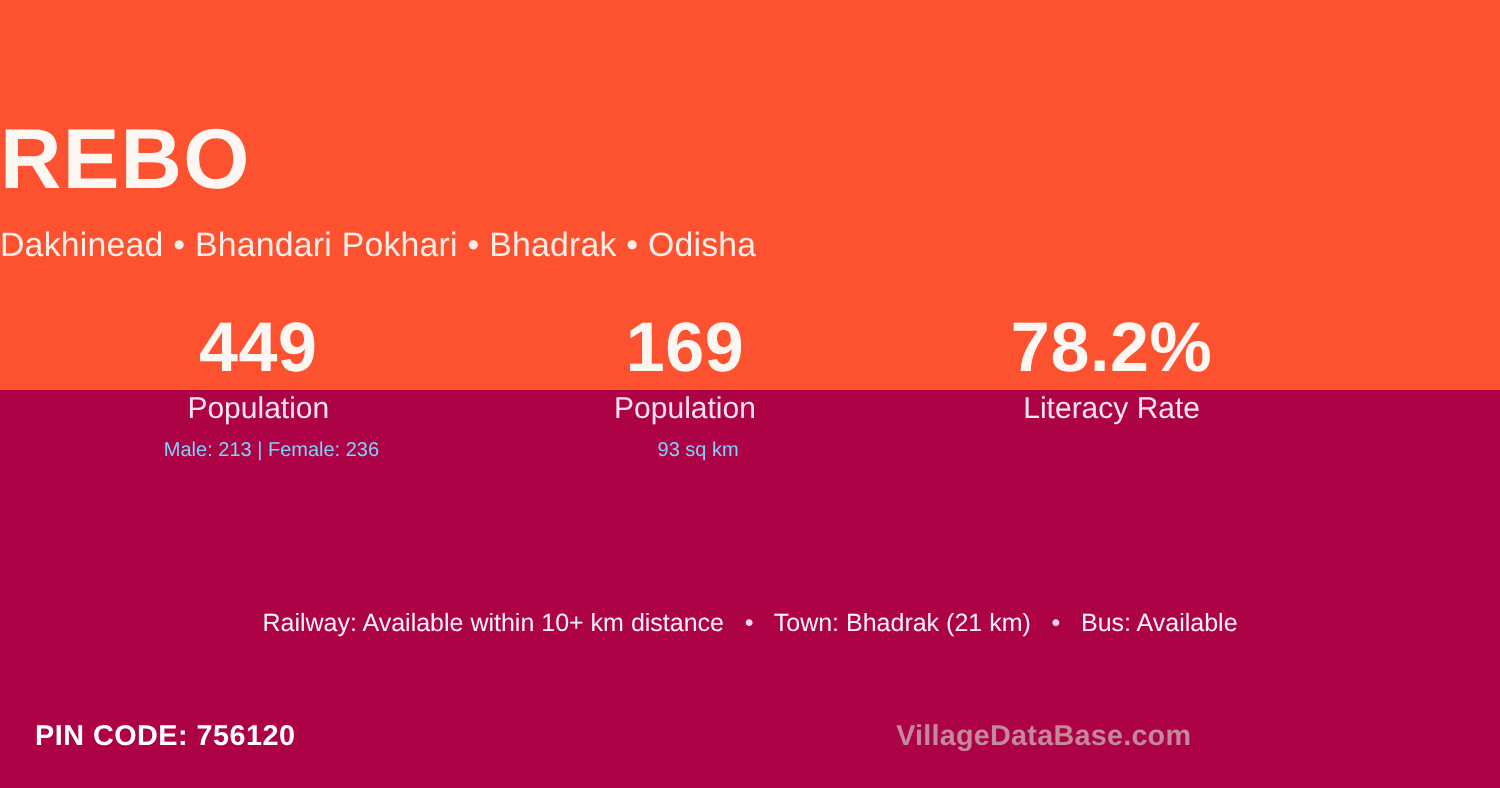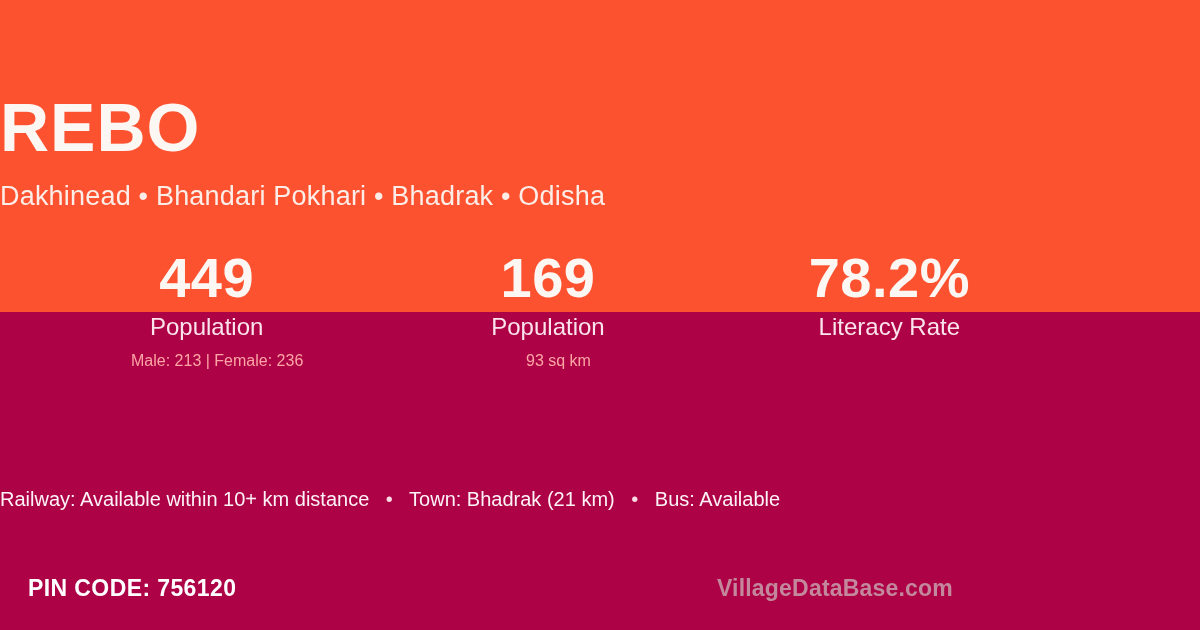--- a/index.html
+++ b/index.html
@@ -71,29 +71,30 @@
     font-size:24px;
     line-height:30px;
     font-weight:normal;
     color:#FBE4EC;
   }
   .stat-sub{
     margin-top:9px;
     font-size:16px;
     line-height:20px;
     font-weight:normal;
-    color:#fca5a5;
+    color:#7dd3fc;
     padding-left:21px;
   }
 
   
   .infra-row{
     position:absolute;
     top:485px; left:0;
     width:1200px;
+    text-align:center;
     z-index:2;
     font-size:20px;
     line-height:28px;
     color:#FDF2F6;
   }
   .infra-item{ white-space:nowrap; }
   .infra-sep{
     display:inline-block;
     padding:0 11px;
     color:#FBD9E5;

